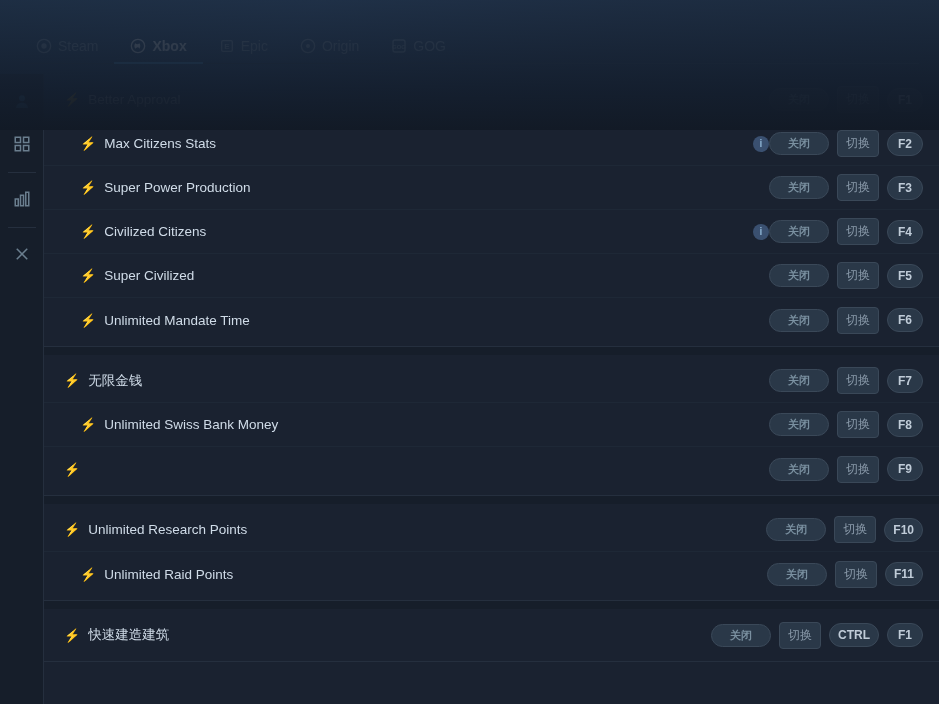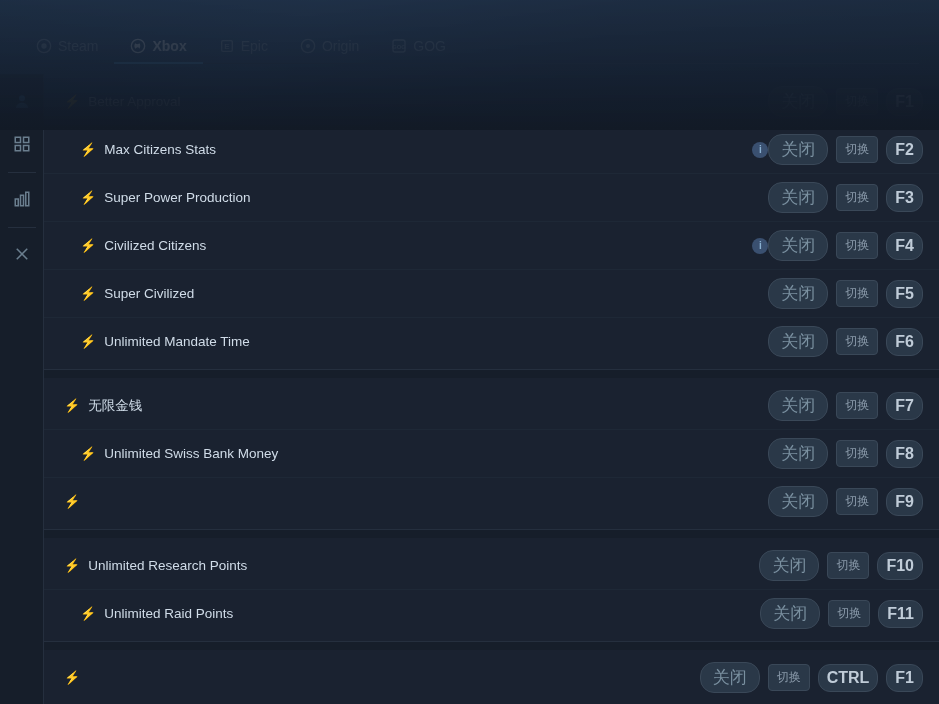--- a/index.html
+++ b/index.html
@@ -218,45 +218,46 @@
       align-items: center;
       gap: 8px;
       margin-left: auto;
     }
 
     .toggle-btn {
       background: #2a3848;
       border: 1px solid #3a4858;
       border-radius: 14px;
       color: #7a90a0;
-      font-size: 17px;
+      font-size: 11px;
       padding: 3px 12px;
       cursor: pointer;
       white-space: nowrap;
       min-width: 60px;
       text-align: center;
+      font-weight: bold;
     }
 
     .hotkey-switch {
       background: #2a3848;
       border: 1px solid #3a4858;
       border-radius: 4px;
       color: #8a9aaa;
       font-size: 12px;
       padding: 4px 8px;
       cursor: pointer;
       font-weight: 400;
     }
 
     .hotkey-key {
       background: #2a3848;
       border: 1px solid #3a4858;
       border-radius: 12px;
       color: #c0ccd8;
-      font-size: 16px;
+      font-size: 12px;
       padding: 4px 8px;
       font-weight: 700;
       min-width: 36px;
       text-align: center;
     }
 
     .sub-indent {
       padding-left: 36px;
     }
 
@@ -470,20 +471,21 @@
               <button class="toggle-btn">关闭</button>
               <button class="hotkey-switch">切换</button>
               <span class="hotkey-key">F11</span>
             </div>
           </div>
         </div>
         <div class="group-spacer"></div>
         <div class="cheat-group">
           <div class="cheat-row">
             <span class="lightning-icon">⚡</span>
+            <span class="cheat-name">快速建造建筑</span>
             <div class="cheat-controls">
               <button class="toggle-btn">关闭</button>
               <button class="hotkey-switch">切换</button>
               <span class="hotkey-key">CTRL</span>
               <span class="hotkey-key">F1</span>
             </div>
           </div>
         </div>
       </div>
   </div>

